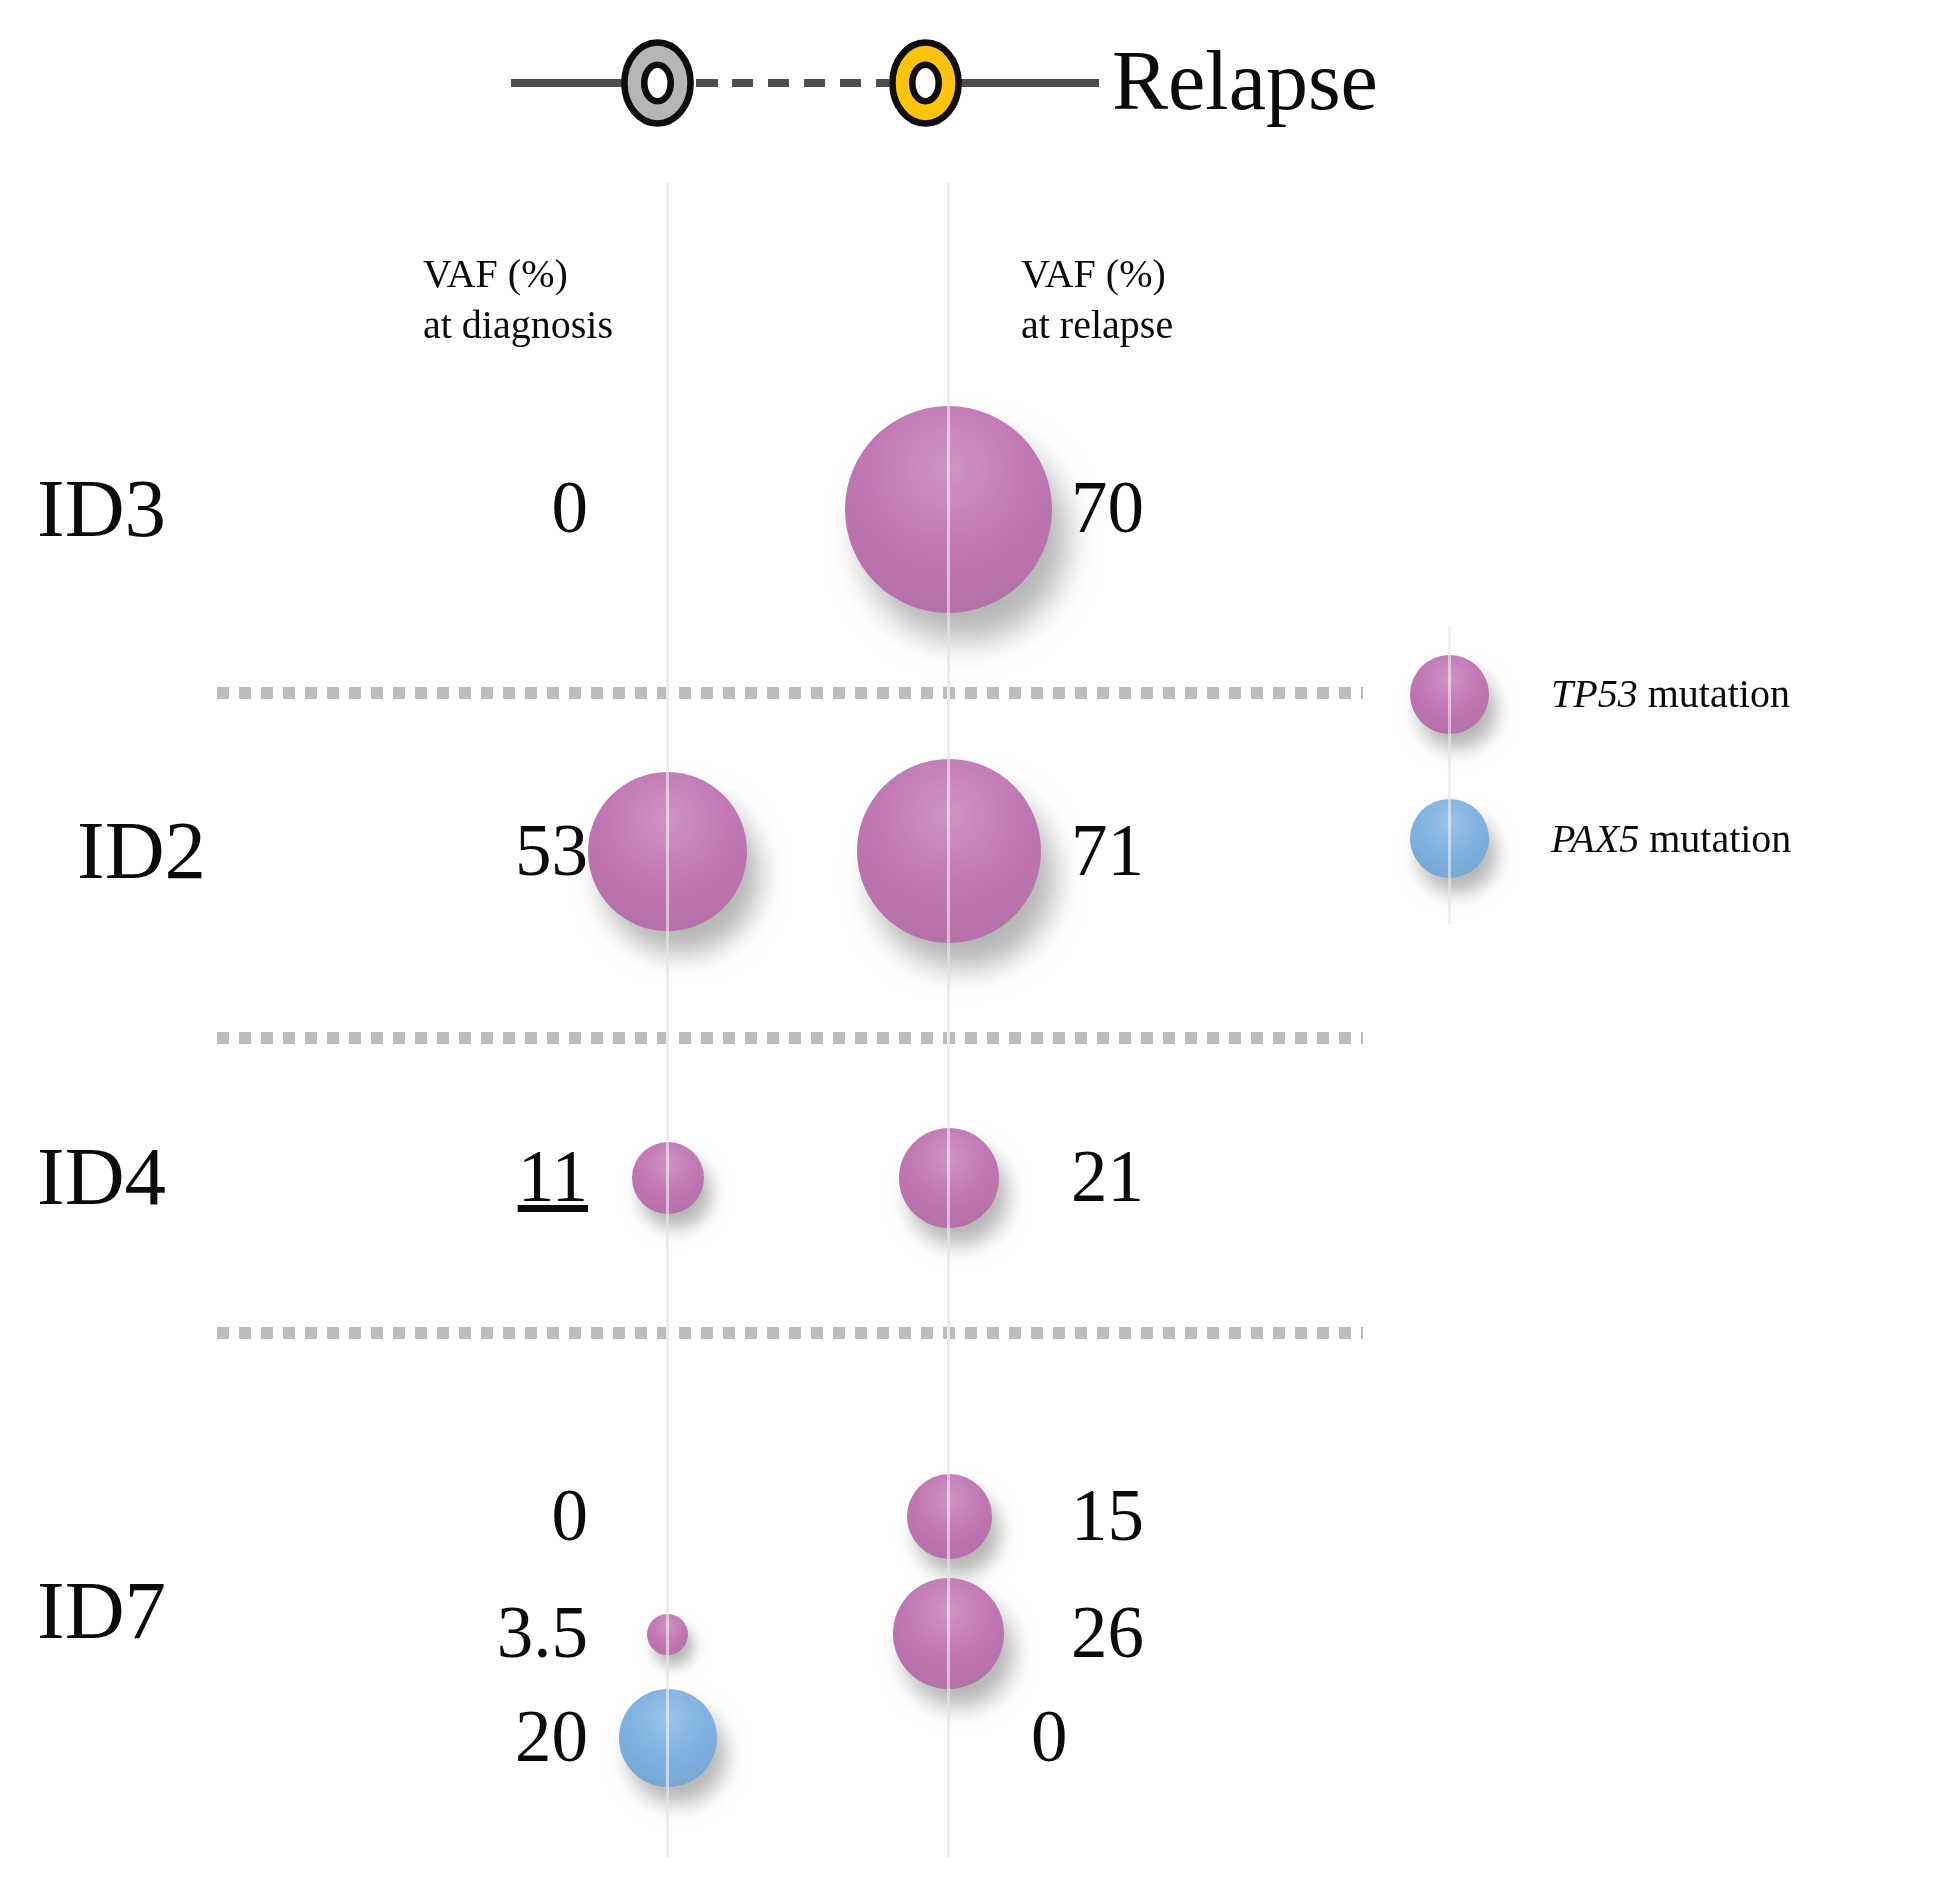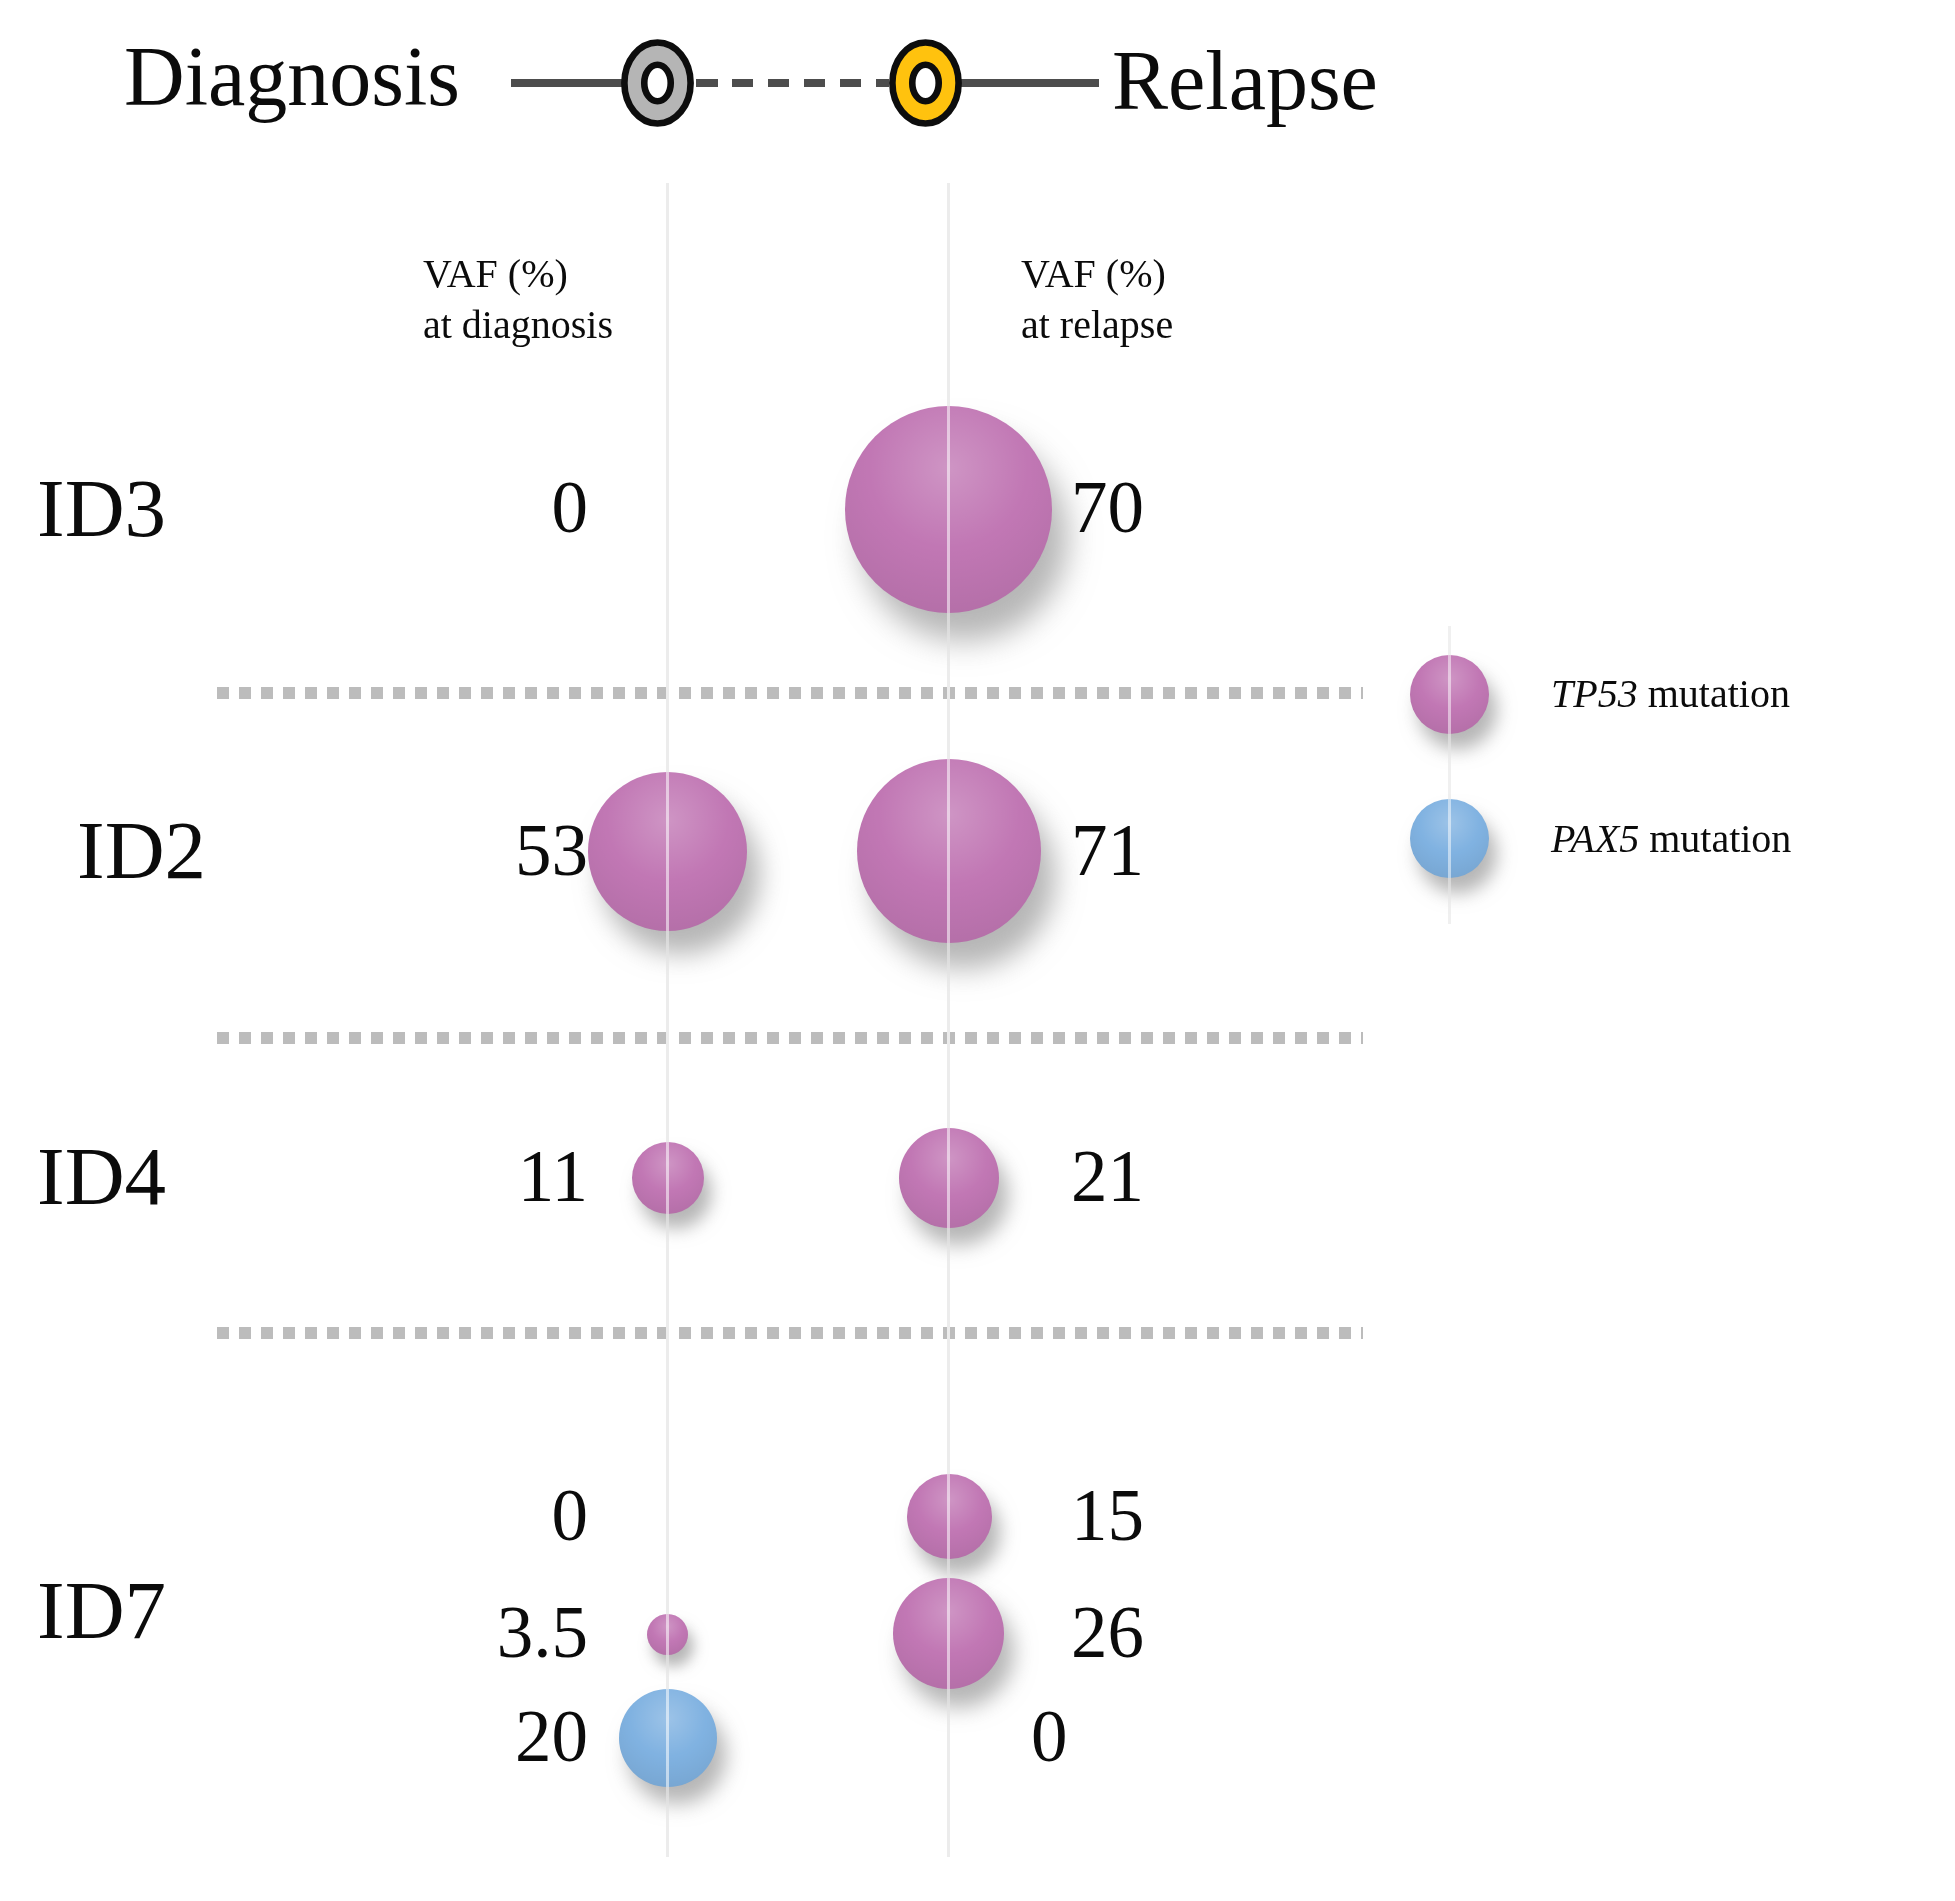--- a/index.html
+++ b/index.html
@@ -45,21 +45,20 @@
   .legend-text{
     font-size:40px;line-height:61px;white-space:nowrap;z-index:7;
   }
   .legend-text .gene{font-style:italic;}
 </style>
 </head>
 <body>
 
 <div id="figure">
 
-  <div class="abs header-label" style="left:124px;top:31px;">Diagnosis</div>
 
   <div class="abs tl-solid" style="left:511px;width:111px;"></div>
 
   <svg class="abs" style="left:616px;top:35px;z-index:3;" width="83" height="96" viewBox="0 0 100 116">
     <ellipse cx="50" cy="58" rx="40" ry="49" fill="#b5b5b5" stroke="#0d0d0d" stroke-width="8"></ellipse>
     <ellipse cx="50" cy="58" rx="16" ry="22" fill="#ffffff" stroke="#0d0d0d" stroke-width="8"></ellipse>
   </svg>
 
   <div class="abs tl-dashed" style="left:696px;width:193px;"></div>
 
@@ -92,21 +91,21 @@
       <div class="abs vaf-number" style="left: 175px; top: 470px; width: 413px; text-align: right;">0</div>
       <div class="abs bubble" style="left: 845px; top: 406px; width: 207px; height: 207px; background: radial-gradient(circle at 50% 30%, rgba(255, 255, 255, 0.22), rgba(255, 255, 255, 0) 45%, rgba(0, 0, 0, 0.07) 85%) rgb(193, 119, 180); box-shadow: rgba(122, 122, 122, 0.55) 15.7px 28px 31px;"></div>
       <div class="abs vaf-number" style="left: 1071px; top: 470px;">70</div>
       <div class="abs row-label" style="left: 37px; top: 806px; margin-left: 40px;">ID2</div>
       <div class="abs bubble" style="left: 588px; top: 772px; width: 159px; height: 159px; background: radial-gradient(circle at 50% 30%, rgba(255, 255, 255, 0.22), rgba(255, 255, 255, 0) 45%, rgba(0, 0, 0, 0.07) 85%) rgb(193, 119, 180); box-shadow: rgba(122, 122, 122, 0.55) 13px 23px 26px;"></div>
       <div class="abs vaf-number" style="left: 175px; top: 813px; width: 413px; text-align: right;">53</div>
       <div class="abs bubble" style="left: 857px; top: 759px; width: 184px; height: 184px; background: radial-gradient(circle at 50% 30%, rgba(255, 255, 255, 0.22), rgba(255, 255, 255, 0) 45%, rgba(0, 0, 0, 0.07) 85%) rgb(193, 119, 180); box-shadow: rgba(122, 122, 122, 0.55) 14.3px 26px 28px;"></div>
       <div class="abs vaf-number" style="left: 1071px; top: 813px;">71</div>
       <div class="abs row-label" style="left: 37px; top: 1132px;">ID4</div>
       <div class="abs bubble" style="left: 632px; top: 1142px; width: 72px; height: 72px; background: radial-gradient(circle at 50% 30%, rgba(255, 255, 255, 0.22), rgba(255, 255, 255, 0) 45%, rgba(0, 0, 0, 0.07) 85%) rgb(193, 119, 180); box-shadow: rgba(122, 122, 122, 0.55) 7.6px 14.7px 17px;"></div>
-      <div class="abs vaf-number" style="left: 175px; top: 1139px; width: 413px; text-align: right;">11</div>
+      <div class="abs vaf-number" style="left: 175px; top: 1139px; width: 413px; text-align: right; text-decoration: underline;">11</div>
       <div class="abs bubble" style="left: 899px; top: 1128px; width: 100px; height: 100px; background: radial-gradient(circle at 50% 30%, rgba(255, 255, 255, 0.22), rgba(255, 255, 255, 0) 45%, rgba(0, 0, 0, 0.07) 85%) rgb(193, 119, 180); box-shadow: rgba(122, 122, 122, 0.55) 9.3px 17.4px 20px;"></div>
       <div class="abs vaf-number" style="left: 1071px; top: 1139px;">21</div>
       <div class="abs row-label" style="left: 37px; top: 1566px;">ID7</div>
       <div class="abs vaf-number" style="left: 175px; top: 1478px; width: 413px; text-align: right;">0</div>
       <div class="abs bubble" style="left: 907px; top: 1474px; width: 85px; height: 85px; background: radial-gradient(circle at 50% 30%, rgba(255, 255, 255, 0.22), rgba(255, 255, 255, 0) 45%, rgba(0, 0, 0, 0.07) 85%) rgb(193, 119, 180); box-shadow: rgba(122, 122, 122, 0.55) 8.4px 16px 18.4px;"></div>
       <div class="abs vaf-number" style="left: 1071px; top: 1478px;">15</div>
       <div class="abs bubble" style="left: 647px; top: 1614px; width: 41px; height: 41px; background: radial-gradient(circle at 50% 30%, rgba(255, 255, 255, 0.22), rgba(255, 255, 255, 0) 45%, rgba(0, 0, 0, 0.07) 85%) rgb(193, 119, 180); box-shadow: rgba(122, 122, 122, 0.55) 5.8px 11.5px 14px;"></div>
       <div class="abs vaf-number" style="left: 175px; top: 1595px; width: 413px; text-align: right;">3.5</div>
       <div class="abs bubble" style="left: 893px; top: 1578px; width: 111px; height: 111px; background: radial-gradient(circle at 50% 30%, rgba(255, 255, 255, 0.22), rgba(255, 255, 255, 0) 45%, rgba(0, 0, 0, 0.07) 85%) rgb(193, 119, 180); box-shadow: rgba(122, 122, 122, 0.55) 10px 18.6px 21px;"></div>
       <div class="abs vaf-number" style="left: 1071px; top: 1595px;">26</div>

